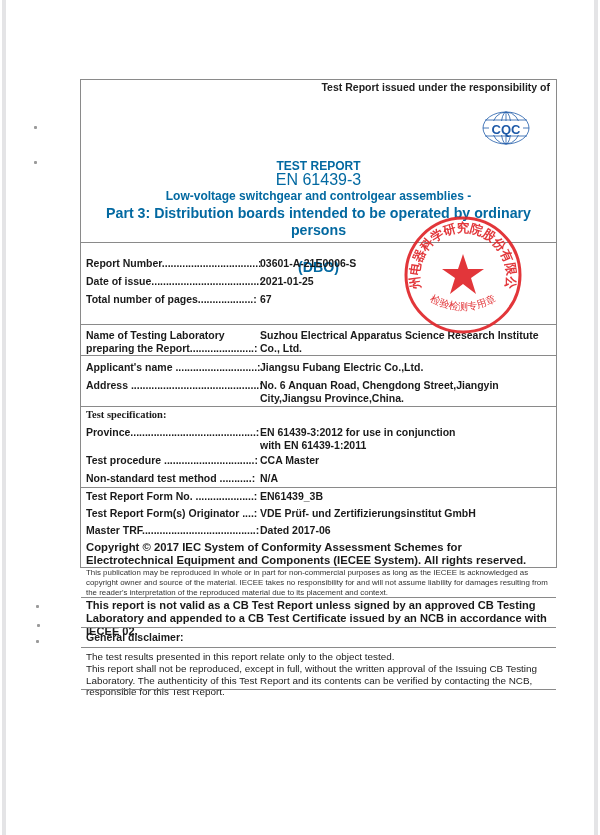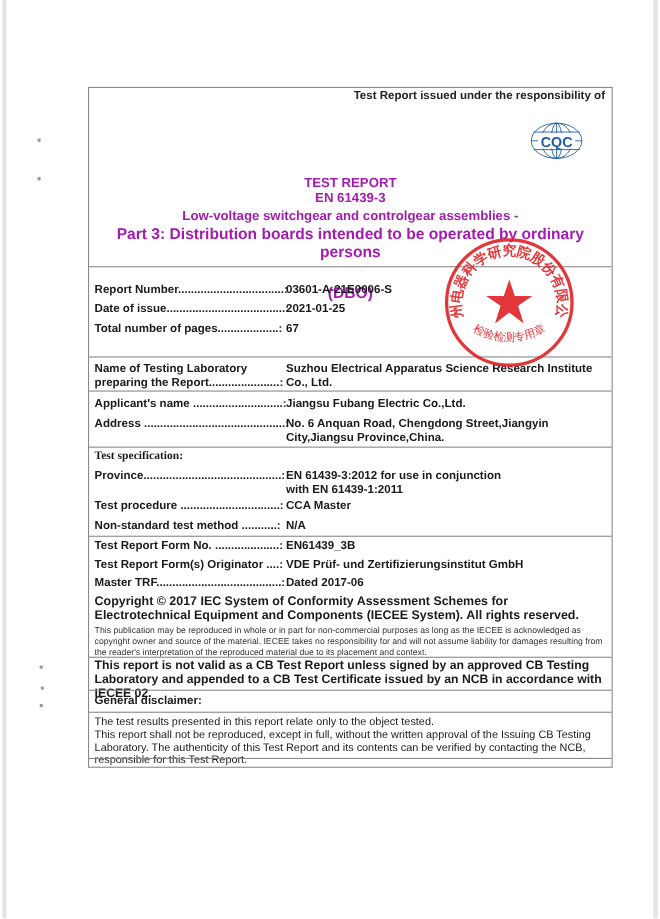--- a/index.html
+++ b/index.html
@@ -10,35 +10,35 @@
     color: #1a1a1a;
   }
   .page-edge {
     position: absolute; top: 0; bottom: 0; width: 4px; background: #e4e4e6;
   }
   .page-edge.left { left: 2px; }
   .page-edge.right { right: 2px; }
   .scan-mark { position: absolute; width: 3px; height: 3px; background: #9a9a9a; border-radius: 1px; }
 
   .frame {
-    position: absolute; left: 80px; top: 79px; width: 477px; height: 619px;
+    position: absolute; left: 80px; top: 79px; width: 477px; height: 489px;
     border: 1.2px solid #8a8a8a; box-sizing: border-box;
   }
   .hline { position: absolute; left: 0; right: 0; height: 0; border-top: 1.2px solid #8a8a8a; }
 
   .issued {
     position: absolute; right: 6px; top: 1px; font-size: 10.5px; font-weight: bold; color: #222;
   }
   .cqc-logo { position: absolute; left: 400px; top: 30px; width: 50px; height: 36px; }
 
   .title-block {
-    position: absolute; left: 0; right: 0; top: 80px; text-align: center; color: #a21caf;
+    position: absolute; left: 0; right: 0; top: 80px; text-align: center; color: #0369a1;
   }
   .t1 { font-size: 12px; font-weight: bold; line-height: 13px; }
-  .t2 { font-size: 12px; font-weight: bold; line-height: 14px; }
+  .t2 { font-size: 16px; font-weight: normal; line-height: 14px; }
   .t3 { font-size: 12px; font-weight: bold; line-height: 17px; margin-top: 1px; }
   .t4 { font-size: 14.2px; font-weight: bold; line-height: 17px; }
   .t5 { font-size: 14.2px; font-weight: bold; line-height: 17px; margin-top: 20px; }
 
   .row { position: absolute; left: 5px; right: 5px; font-size: 10.5px; font-weight: bold; line-height: 12.5px; }
   .row .lbl { position: absolute; left: 0; width: 170px; white-space: pre; }
   .row .val { position: absolute; left: 174px; right: 0; }
 
   .sec-head { position: absolute; left: 5px; font-size: 10.5px; font-weight: bold; font-family: Liberation Serif, serif; }
 

